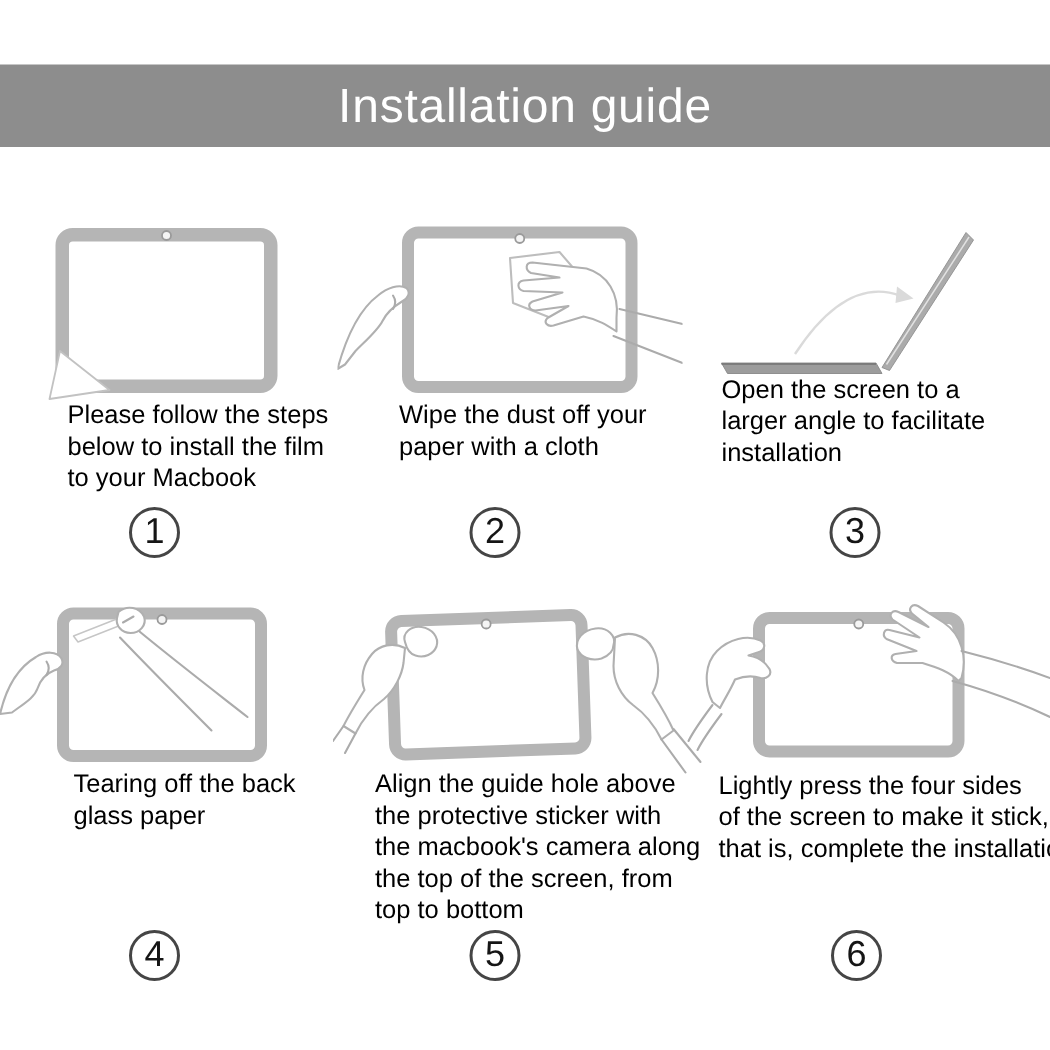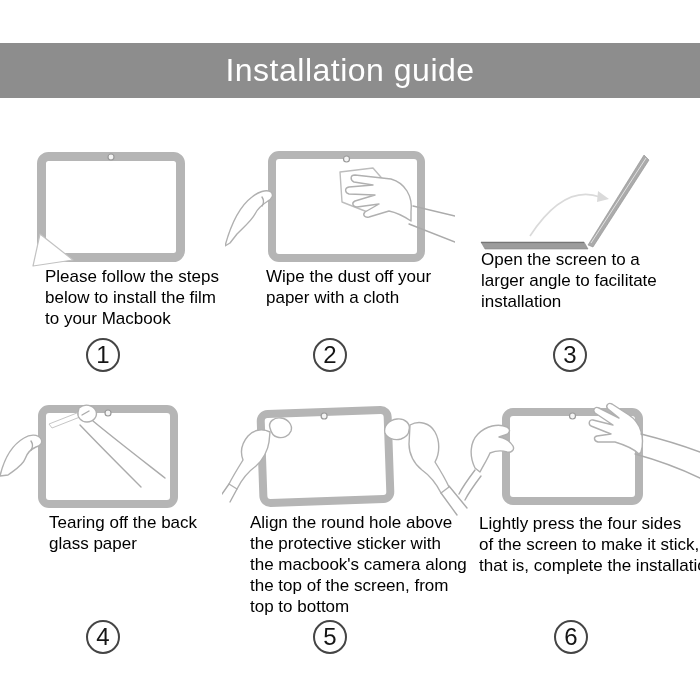--- a/index.html
+++ b/index.html
@@ -114,21 +114,21 @@
       </g>
       <path class="hand" d="M48,32 C46,26 52,21 59,22 C66,23 71,29 69,35 C67,40 61,43 55,41 C51,40 49,36 48,32 Z"></path>
       <path class="hand" d="M48,36 C40,32 31,34 26,40 C20,47 18,56 21,64 C16,72 11,80 7,88 L15,93 C20,83 27,75 34,70 C41,64 46,54 47,46 Z"></path>
       <path class="line" d="M15,93 L8,106"></path>
       <path class="line" d="M7,88 L0,98"></path>
       <path class="hand" d="M187,34 C189,28 183,22 175,23 C167,24 161,30 163,37 C165,42 172,45 179,43 C184,41 187,38 187,34 Z"></path>
       <path class="hand" d="M188,29 C197,24 208,27 213,36 C218,45 218,57 213,66 C218,74 223,82 227,91 L219,97 C214,87 207,79 200,74 C192,68 187,58 187,48 Z"></path>
       <path class="line" d="M219,97 L235,119"></path>
       <path class="line" d="M227,90 L245,112"></path>
     </svg>
-    <div class="step-text t5">Align the round hole above
+    <div class="step-text t5">Align the guide hole above
 the protective sticker with
 the macbook's camera along
 the top of the screen, from
 top to bottom</div>
     <div class="step-num n5">5</div>
   </div>
 
   <div>
     <svg class="ill ill-6" width="245" height="122" viewBox="0 0 245 122">
       <rect class="frame" x="51" y="18" width="133" height="89" rx="7" stroke-width="8"></rect>

